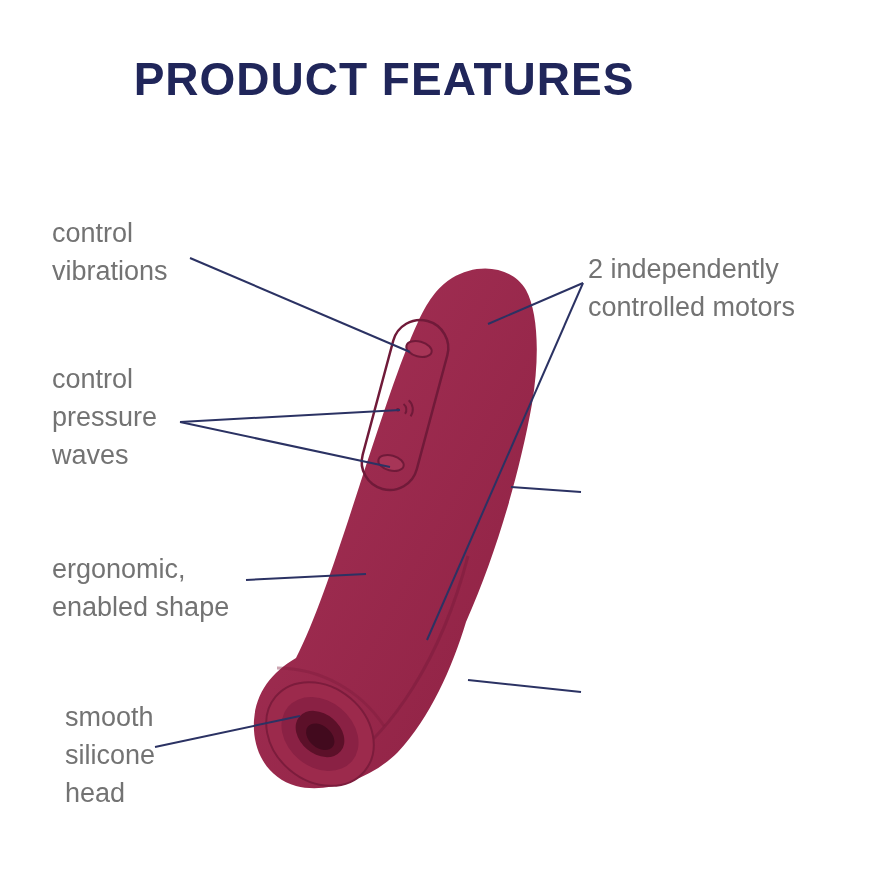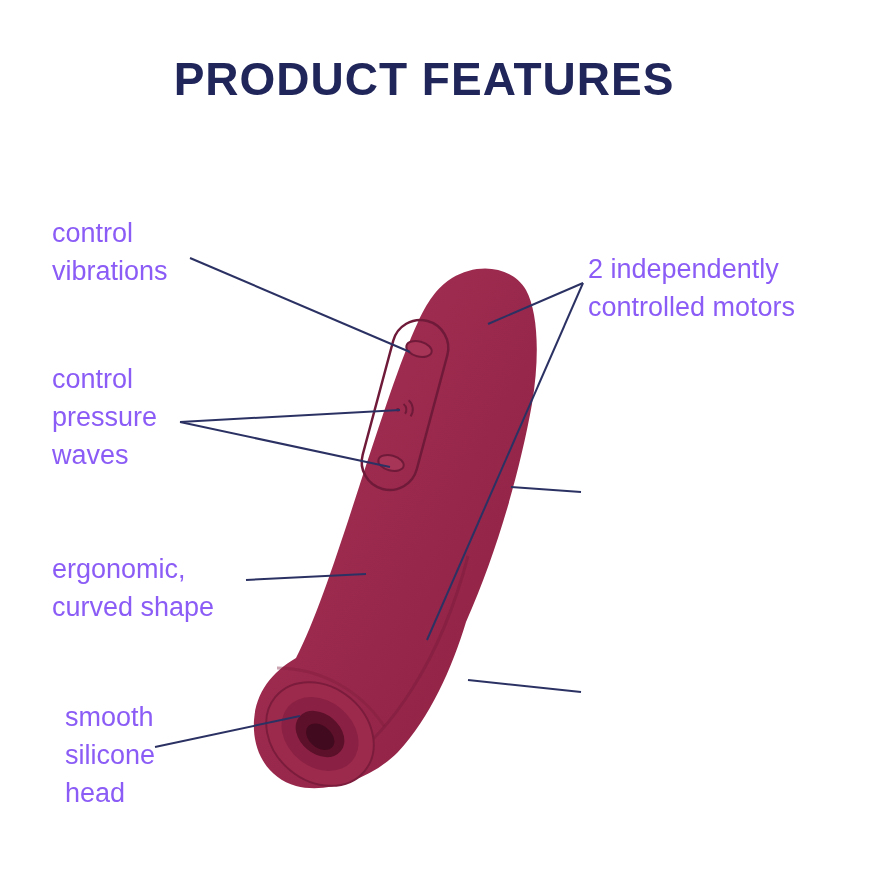--- a/index.html
+++ b/index.html
@@ -3,25 +3,25 @@
 <meta charset="utf-8">
 <style>
   html,body { margin:0; padding:0; background:#ffffff; }
   .stage {
     position:relative; width:880px; height:880px; background:#ffffff;
     overflow:hidden; font-family:"Liberation Sans", sans-serif;
   }
   .title {
     position:absolute; top:52px; left:0; width:768px;
     text-align:center; font-size:46px; font-weight:800;
-    letter-spacing:1px; color:#20265a; margin:0;padding-left:40px;
+    letter-spacing:1px; color:#20265a; margin:0;
   }
   .illustration { position:absolute; left:0; top:0; }
   .lbl {
-    position:absolute; color:#8b5cf6;
+    position:absolute; color:#737373;
     font-size:27px; line-height:38px; font-weight:500;
     white-space:pre-line;
   }
   #lbl-vibrations { left:52px; top:214px; }
   #lbl-pressure   { left:52px; top:360px; }
   #lbl-ergonomic  { left:52px; top:550px; }
   #lbl-silicone   { left:65px; top:698px; }
   #lbl-motors     { left:588px; top:250px; }
   #lbl-magnetic   { left:588px; top:440px; }
   #lbl-connect    { left:588px; top:654px; }
@@ -86,20 +86,20 @@
       <line x1="581" y1="692" x2="468" y2="680"></line>
     </g>
   </svg>
 
   <div class="lbl" id="lbl-vibrations">control
 vibrations</div>
   <div class="lbl" id="lbl-pressure">control
 pressure
 waves</div>
   <div class="lbl" id="lbl-ergonomic">ergonomic,
-curved shape</div>
+enabled shape</div>
   <div class="lbl" id="lbl-silicone">smooth
 silicone
 head</div>
   <div class="lbl" id="lbl-motors">2 independently
 controlled motors</div>
 
 </div>
 
 </body></html>

